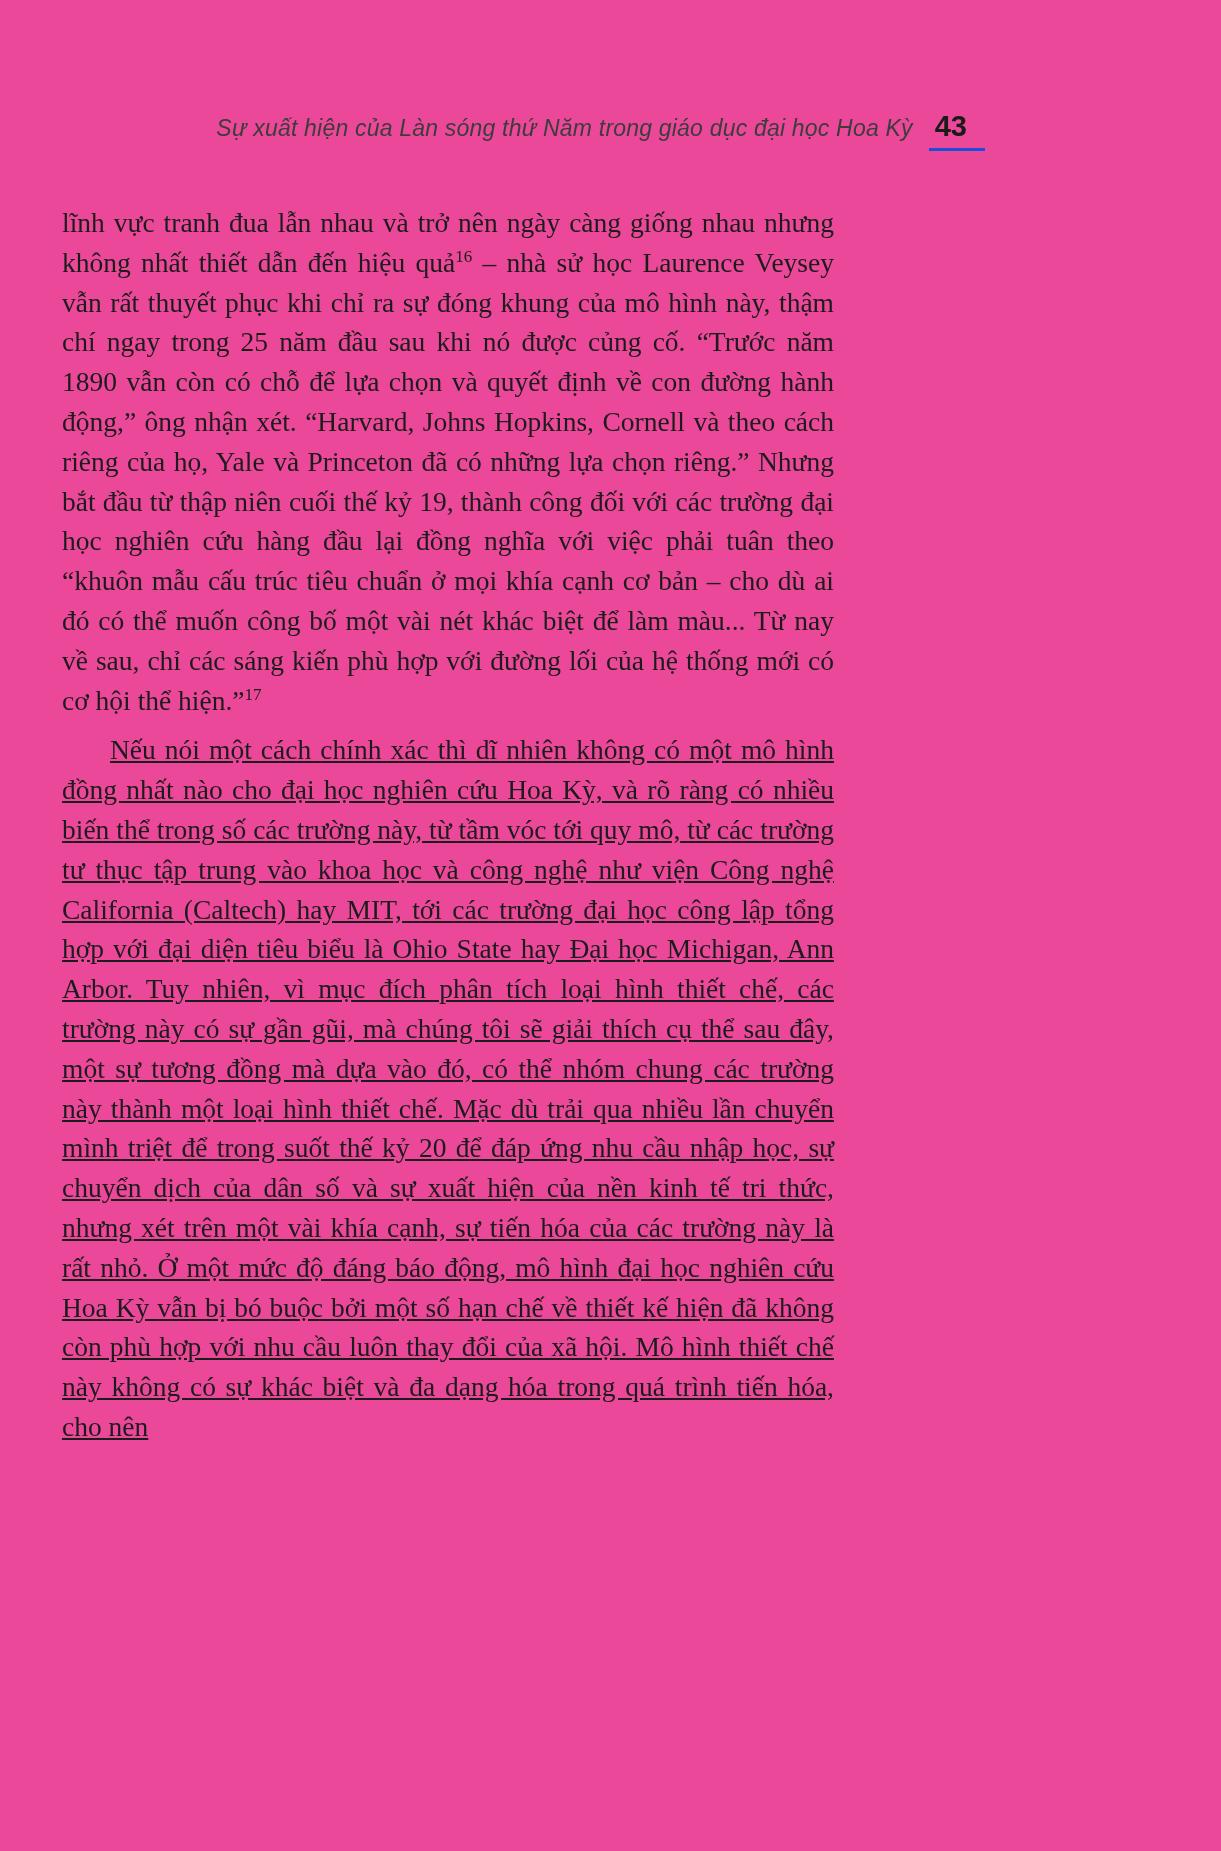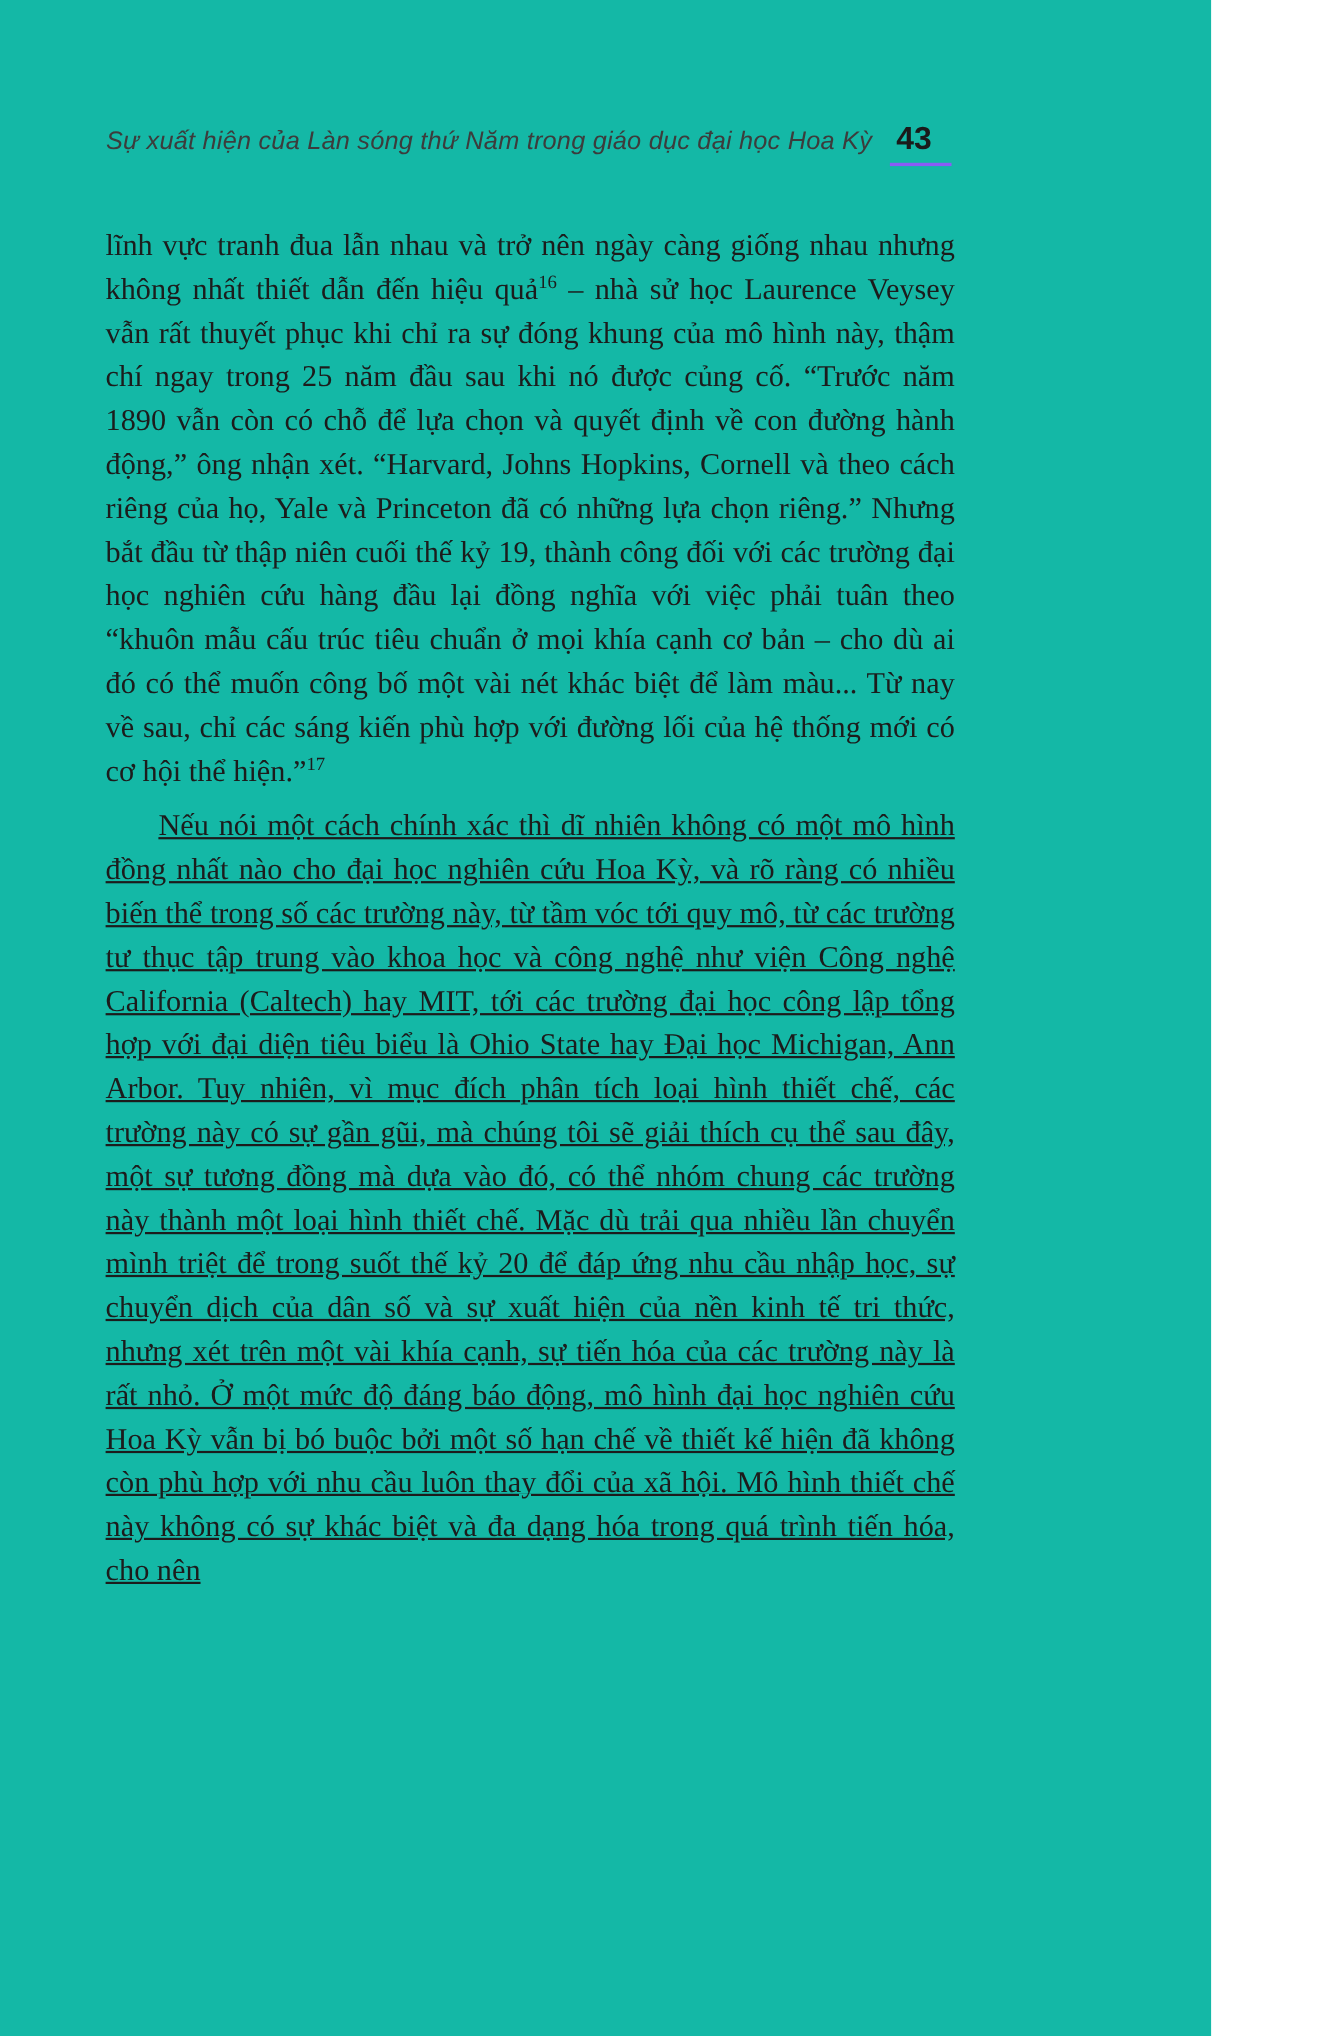--- a/index.html
+++ b/index.html
@@ -2,23 +2,23 @@
 <html><head>
 <meta charset="utf-8">
 <style>
   html, body {
     margin: 0;
     padding: 0;
     background: #ffffff;
   }
   .page {
     position: relative;
-    width: 1101px;
+    width: 1221px;
     height: 1851px;
-    background: #14b8a6;
+    background: #ec4899;
     overflow: hidden;
     font-family: "Liberation Serif", serif;
     color: #1c1c1c;
   }
   .page-header {
     display: flex;
     justify-content: flex-end;
     align-items: baseline;
     margin: 112px 236px 0 120px;
     gap: 16px;
@@ -30,26 +30,26 @@
     color: #3c3c3c;
     letter-spacing: 0.2px;
     white-space: nowrap;
   }
   .page-number {
     font-family: "Liberation Sans", sans-serif;
     font-weight: bold;
     font-size: 29px;
     color: #1a1a1a;
     padding: 0 18px 7px 6px;
-    border-bottom: 3px solid #8b5cf6;
+    border-bottom: 3px solid #1d4ed8;
     line-height: 1;
   }
   .body-text {
     width: 772px;
-    margin: 52px 0 0 96px;
+    margin: 52px 0 0 62px;
     font-size: 27.5px;
     line-height: 39.8px;
     text-align: justify;
     text-justify: inter-word;
   }
   .body-text p {
     margin: 0;
     padding: 0;
   }
   .para-indent {

